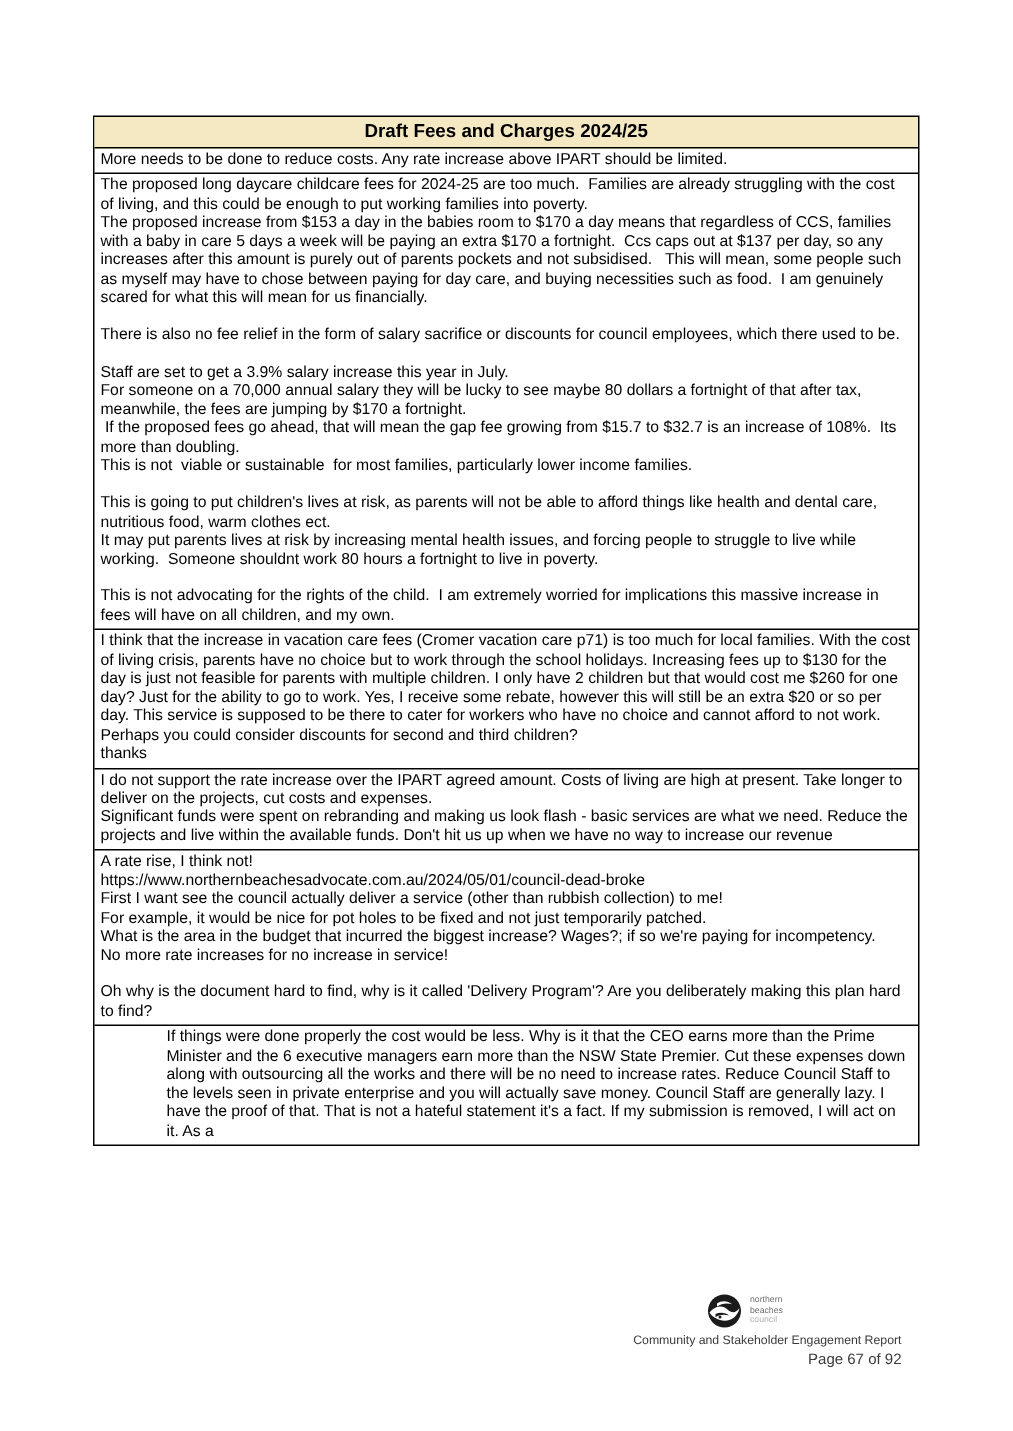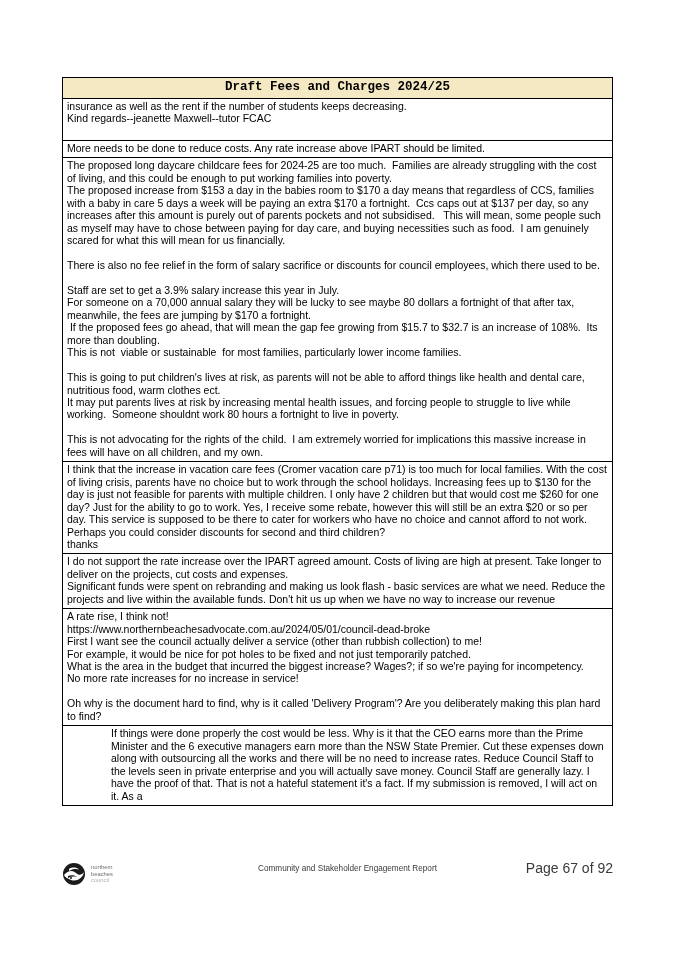--- a/index.html
+++ b/index.html
@@ -26,40 +26,40 @@
   }
   .doc-table-header {
     background: #f5e9c4;
     border-bottom: 1px solid #000000;
     text-align: center;
     font-weight: bold;
     font-size: 12.5px;
     line-height: 15px;
     padding: 2px 4px 3px 4px;
     color: #000000;
-    font-family: Liberation Mono, monospace;
   }
   .doc-row {
     border-bottom: 1px solid #000000;
     padding: 1px 4px 3px 4px;
     font-size: 10.5px;
     line-height: 12.45px;
     color: #000000;
     white-space: pre-wrap;
     word-wrap: break-word;
   }
   .doc-row:last-child { border-bottom: none; margin-left: 44px; }
   .doc-row--trailing-blank { padding-bottom: 15px; }
   .footer {
     position: absolute;
-    left: 62px;
+    left: 50px;
     top: 861px;
     width: 551px;
     display: flex;
-    align-items: flex-start;
+    align-items: flex-end;
+    flex-direction: column;
   }
   .footer-left {
     display: flex;
     align-items: flex-start;
     width: 130px;
     flex: 0 0 auto;
   }
   .logo-mark {
     width: 24px;
     height: 24px;
@@ -79,36 +79,34 @@
     text-align: center;
     font-size: 8.2px;
     line-height: 11px;
     color: #3a3a3a;
     padding-top: 2px;
   }
   .footer-right {
     width: 110px;
     flex: 0 0 auto;
     text-align: right;
-    font-size: 14px;
+    font-size: 10px;
     line-height: 11px;
     color: #3a3a3a;
     padding-top: 2px;
   }
 </style>
 </head>
 <body>
 
 <div class="page">
 
   <div class="doc-table">
     <div class="doc-table-header">Draft Fees and Charges 2024/25</div>
 
-    <div class="doc-row doc-row--trailing-blank">insurance as well as the rent if the number of students keeps decreasing.
-Kind regards--jeanette Maxwell--tutor FCAC</div>
 
     <div class="doc-row">More needs to be done to reduce costs. Any rate increase above IPART should be limited.</div>
 
     <div class="doc-row">The proposed long daycare childcare fees for 2024-25 are too much.  Families are already struggling with the cost of living, and this could be enough to put working families into poverty.
 The proposed increase from $153 a day in the babies room to $170 a day means that regardless of CCS, families with a baby in care 5 days a week will be paying an extra $170 a fortnight.  Ccs caps out at $137 per day, so any increases after this amount is purely out of parents pockets and not subsidised.   This will mean, some people such as myself may have to chose between paying for day care, and buying necessities such as food.  I am genuinely scared for what this will mean for us financially.
 
 There is also no fee relief in the form of salary sacrifice or discounts for council employees, which there used to be.
 
 Staff are set to get a 3.9% salary increase this year in July.
 For someone on a 70,000 annual salary they will be lucky to see maybe 80 dollars a fortnight of that after tax, meanwhile, the fees are jumping by $170 a fortnight.

